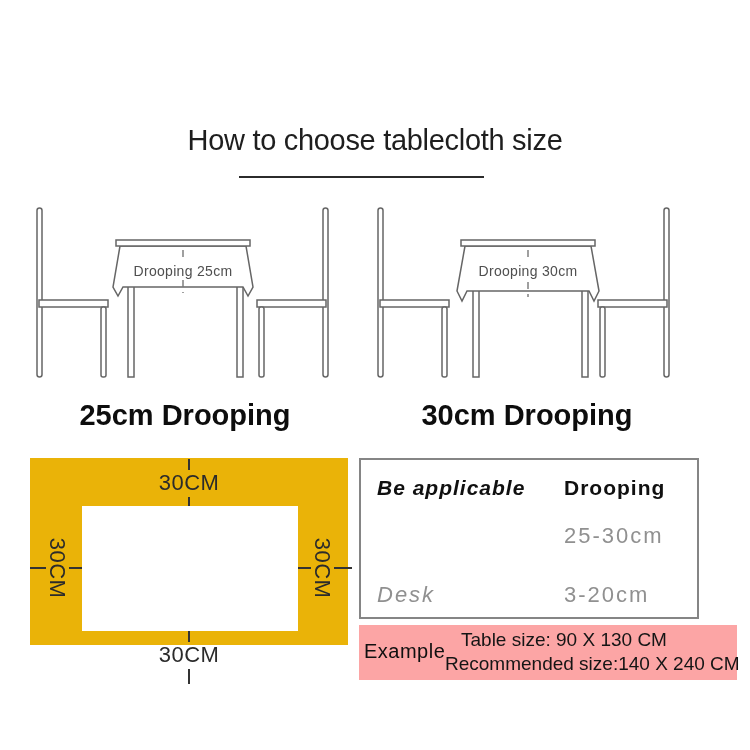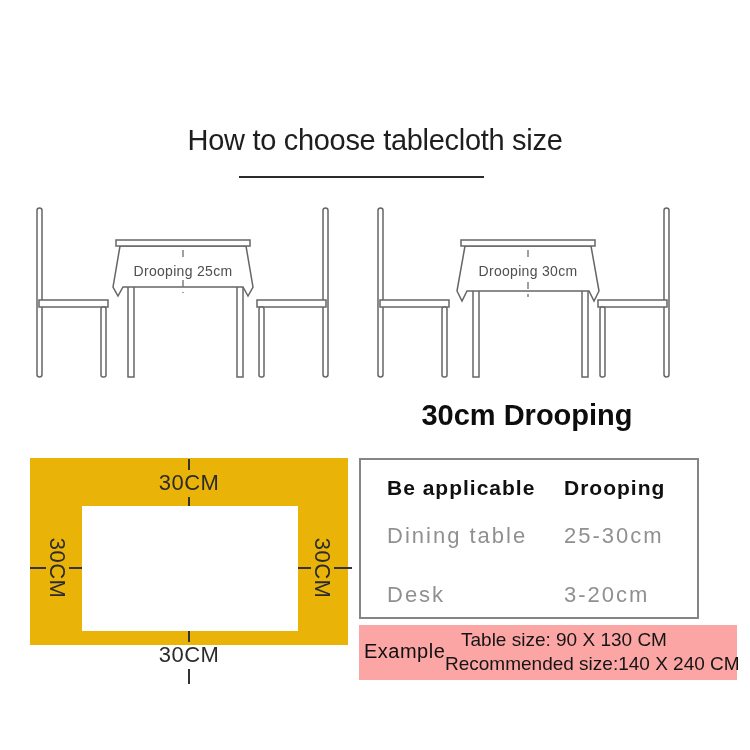--- a/index.html
+++ b/index.html
@@ -43,21 +43,21 @@
   .cm-rot{transform:rotate(90deg);}
 
   
   .spec-table{
     position:absolute;left:359px;top:430px;width:340px;height:161px;
     border:2px solid #858585;background:#ffffff;box-sizing:border-box;
   }
   .spec-cell{position:absolute;white-space:nowrap;}
   .spec-head{font-size:21px;font-weight:700;color:#101010;letter-spacing:1px;}
   .spec-val{font-size:22px;font-weight:400;color:#909090;letter-spacing:2px;}
-  .col1{left:26px;} .col2{left:203px;}
+  .col1{left:16px;font-style:italic;} .col2{left:203px;}
   .rowH{top:16px;} .row1{top:63px;} .row2{top:122px;}
 
   
   .example-strip{position:absolute;left:359px;top:597px;width:378px;height:55px;background:#fca5a5;}
   .example-label{
     position:absolute;left:5px;top:15px;font-size:20px;color:#101010;
     font-weight:400;letter-spacing:0.5px;white-space:nowrap;
   }
   .example-line1{position:absolute;left:102px;top:4px;font-size:19px;color:#151515;white-space:nowrap;}
   .example-line2{position:absolute;left:86px;top:28px;font-size:19px;color:#151515;white-space:nowrap;}
@@ -107,20 +107,21 @@
       <rect class="furniture" x="105" y="84" width="6" height="93"></rect>
       <rect class="furniture" x="214" y="84" width="6" height="93"></rect>
       <path class="furniture" d="M97,46 L89,91 L94,101 L99,91 L221,91 L226,101 L231,91 L223,46 Z"></path>
       <rect class="furniture" x="93" y="40" width="134" height="6"></rect>
       <line class="droop-dash" x1="160" y1="50" x2="160" y2="62"></line>
       <line class="droop-dash" x1="160" y1="82" x2="160" y2="97"></line>
       <text class="droop-text" x="160" y="76">Drooping 30cm</text>
     </g>
   </svg>
 
+  <div id="captionLeft" class="caption">25cm Drooping</div>
   <div id="captionRight" class="caption">30cm Drooping</div>
 
   <div class="size-panel">
     <div class="cloth-rect"></div>
 
     <div class="tick tick-v" style="left:158px;top:1px;height:11px;"></div>
     <div class="tick tick-v" style="left:158px;top:39px;height:9px;"></div>
     <div class="cm-label" style="left:124px;top:13px;">30CM</div>
 
     <div class="tick tick-v" style="left:158px;top:173px;height:11px;"></div>
@@ -133,21 +134,20 @@
 
     <div class="tick tick-h" style="left:268px;top:109px;width:13px;"></div>
     <div class="tick tick-h" style="left:304px;top:109px;width:18px;"></div>
     <div class="cm-label cm-rot" style="left:257px;top:98px;">30CM</div>
   </div>
 
   <div class="spec-table">
     <div class="spec-cell spec-head col1 rowH">Be applicable</div>
     <div class="spec-cell spec-head col2 rowH">Drooping</div>
 
-    <div class="spec-cell spec-val col1 row1">Dining table</div>
     <div class="spec-cell spec-val col2 row1">25-30cm</div>
 
     <div class="spec-cell spec-val col1 row2">Desk</div>
     <div class="spec-cell spec-val col2 row2">3-20cm</div>
   </div>
 
   <div class="example-strip">
     <div class="example-label">Example</div>
     <div class="example-line1">Table size:  90 X 130 CM</div>
     <div class="example-line2">Recommended size:140 X 240 CM</div>

